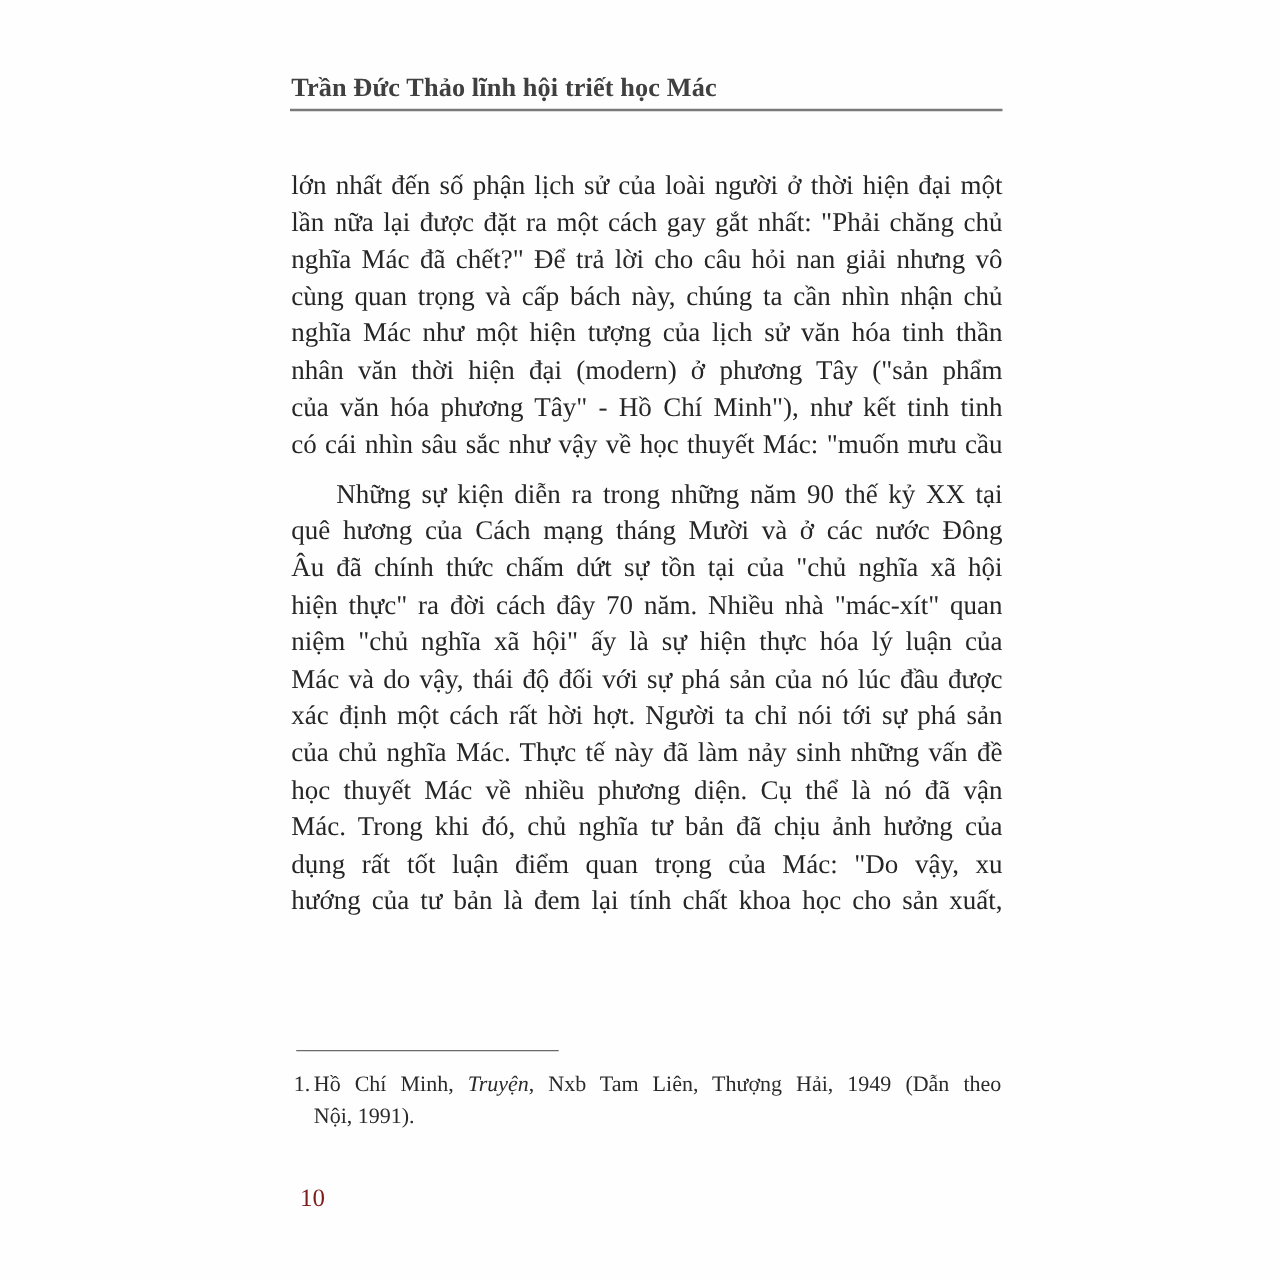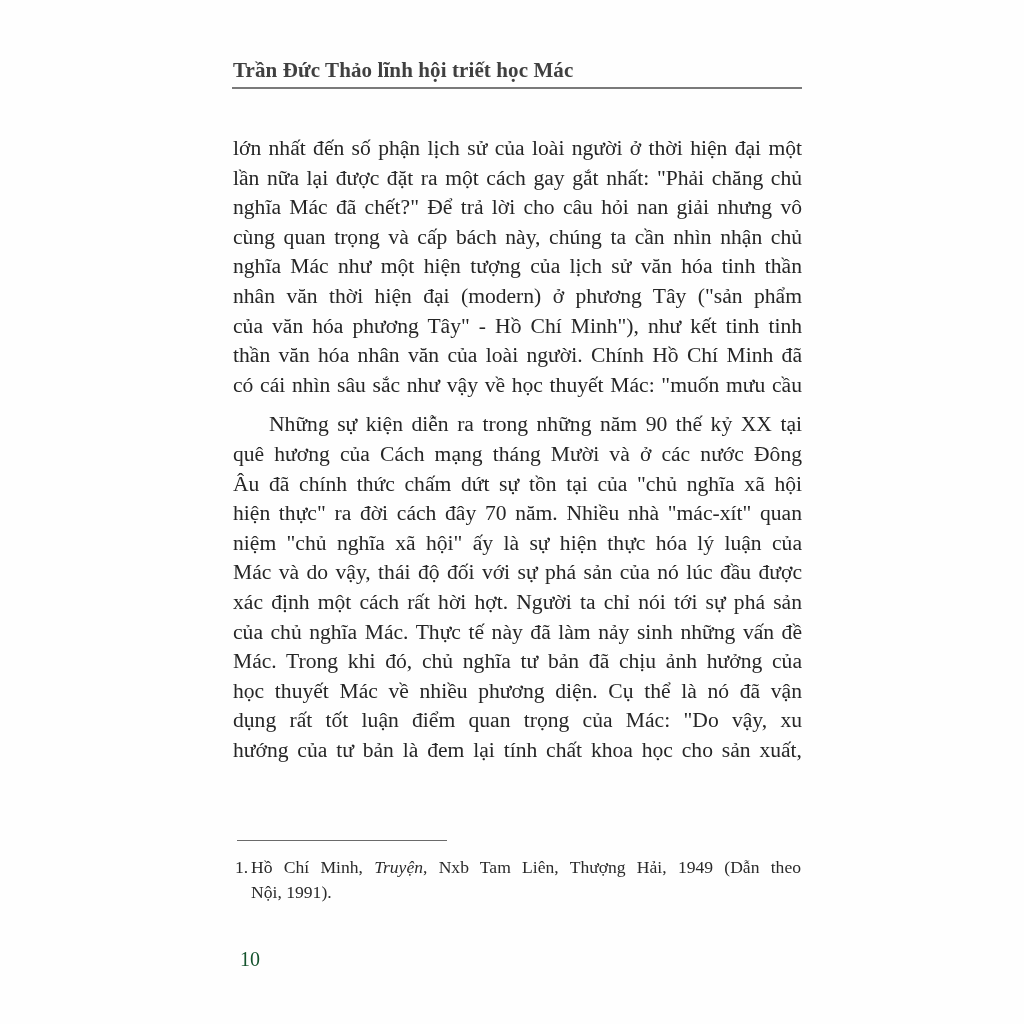--- a/index.html
+++ b/index.html
@@ -109,54 +109,53 @@
       font-family: Liberation Serif, serif;
     }
     .fn-line em {
       font-style: italic;
     }
     .page-number {
       position: absolute;
       left: 240px;
       top: 948px;
       font-size: 20px;
-      color: #14532d;
+      color: #7f1d1d;
     }
   </style>
 </head>
 <body>
 
 <div class="page">
 
   <div class="running-head">Trần Đức Thảo lĩnh hội triết học Mác</div>
   <div class="head-rule"></div>
 
   <div class="body-text">
     <p>
       <span class="line">lớn nhất đến số phận lịch sử của loài người ở thời hiện đại một</span>
       <span class="line">lần nữa lại được đặt ra một cách gay gắt nhất: "Phải chăng chủ</span>
       <span class="line">nghĩa Mác đã chết?" Để trả lời cho câu hỏi nan giải nhưng vô</span>
       <span class="line">cùng quan trọng và cấp bách này, chúng ta cần nhìn nhận chủ</span>
       <span class="line">nghĩa Mác như một hiện tượng của lịch sử văn hóa tinh thần</span>
       <span class="line">nhân văn thời hiện đại (modern) ở phương Tây ("sản phẩm</span>
       <span class="line">của văn hóa phương Tây" - Hồ Chí Minh"), như kết tinh tinh</span>
-      <span class="line">thần văn hóa nhân văn của loài người. Chính Hồ Chí Minh đã</span>
       <span class="line">có cái nhìn sâu sắc như vậy về học thuyết Mác: "muốn mưu cầu</span>
     </p>
     <p class="indent">
       <span class="line">Những sự kiện diễn ra trong những năm 90 thế kỷ XX tại</span>
       <span class="line" style="text-indent:0">quê hương của Cách mạng tháng Mười và ở các nước Đông</span>
       <span class="line" style="text-indent:0">Âu đã chính thức chấm dứt sự tồn tại của "chủ nghĩa xã hội</span>
       <span class="line" style="text-indent:0">hiện thực" ra đời cách đây 70 năm. Nhiều nhà "mác-xít" quan</span>
       <span class="line" style="text-indent:0">niệm "chủ nghĩa xã hội" ấy là sự hiện thực hóa lý luận của</span>
       <span class="line" style="text-indent:0">Mác và do vậy, thái độ đối với sự phá sản của nó lúc đầu được</span>
       <span class="line" style="text-indent:0">xác định một cách rất hời hợt. Người ta chỉ nói tới sự phá sản</span>
       <span class="line" style="text-indent:0">của chủ nghĩa Mác. Thực tế này đã làm nảy sinh những vấn đề</span>
+      <span class="line" style="text-indent:0">học thuyết Mác về nhiều phương diện. Cụ thể là nó đã vận</span>
       <span class="line" style="text-indent:0">Mác. Trong khi đó, chủ nghĩa tư bản đã chịu ảnh hưởng của</span>
-      <span class="line" style="text-indent:0">học thuyết Mác về nhiều phương diện. Cụ thể là nó đã vận</span>
       <span class="line" style="text-indent:0">dụng rất tốt luận điểm quan trọng của Mác: "Do vậy, xu</span>
       <span class="line" style="text-indent:0">hướng của tư bản là đem lại tính chất khoa học cho sản xuất,</span>
     </p>
   </div>
 
   <div class="fn-rule"></div>
 
   <div class="footnotes">
     <div class="fn-item">
       <span class="fn-num">1.</span>

